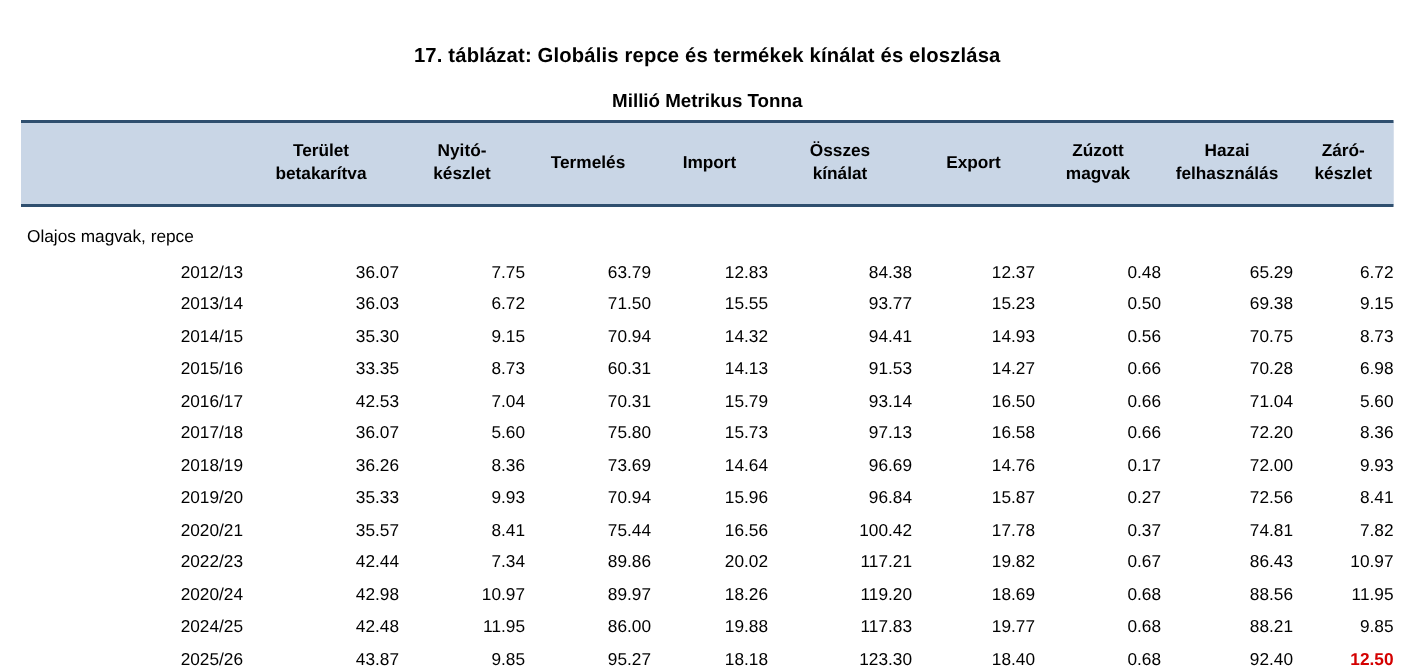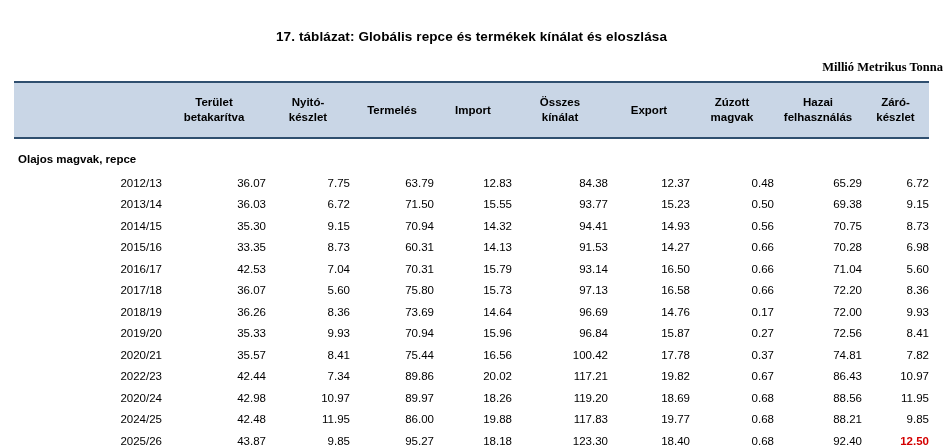--- a/index.html
+++ b/index.html
@@ -22,26 +22,25 @@
     margin-top: 20px;
   }
   .title {
     text-align: center;
     font-size: 13.5px;
     font-weight: bold;
     padding-top: 9px;
     letter-spacing: 0.1px;
   }
   .subtitle {
-    text-align: right;
+    text-align: center;
     font-size: 12.5px;
     font-weight: bold;
     padding-top: 16px;
     padding-bottom: 6px;
-    font-family: Liberation Serif, serif;
   }
   table.data {
     border-collapse: collapse;
     width: 915px;
     margin: 0 auto;
     table-layout: fixed;
   }
   table.data th, table.data td {
     font-size: 11.5px;
     padding: 0;
@@ -70,21 +69,21 @@
     text-align: right;
     padding-right: 11px;
     white-space: nowrap;
   }
   tbody td.label {
     text-align: left;
     padding-left: 4px;
     padding-right: 0;
   }
   tbody tr.grouprow td.label {
-    font-weight: bold;
+    font-weight: normal;
     padding-top: 7px;
   }
   tbody tr.grouprow td {
     height: 26px;
   }
   tbody td.year {
     text-align: right;
     padding-left: 28px;
   }
   .redval {

